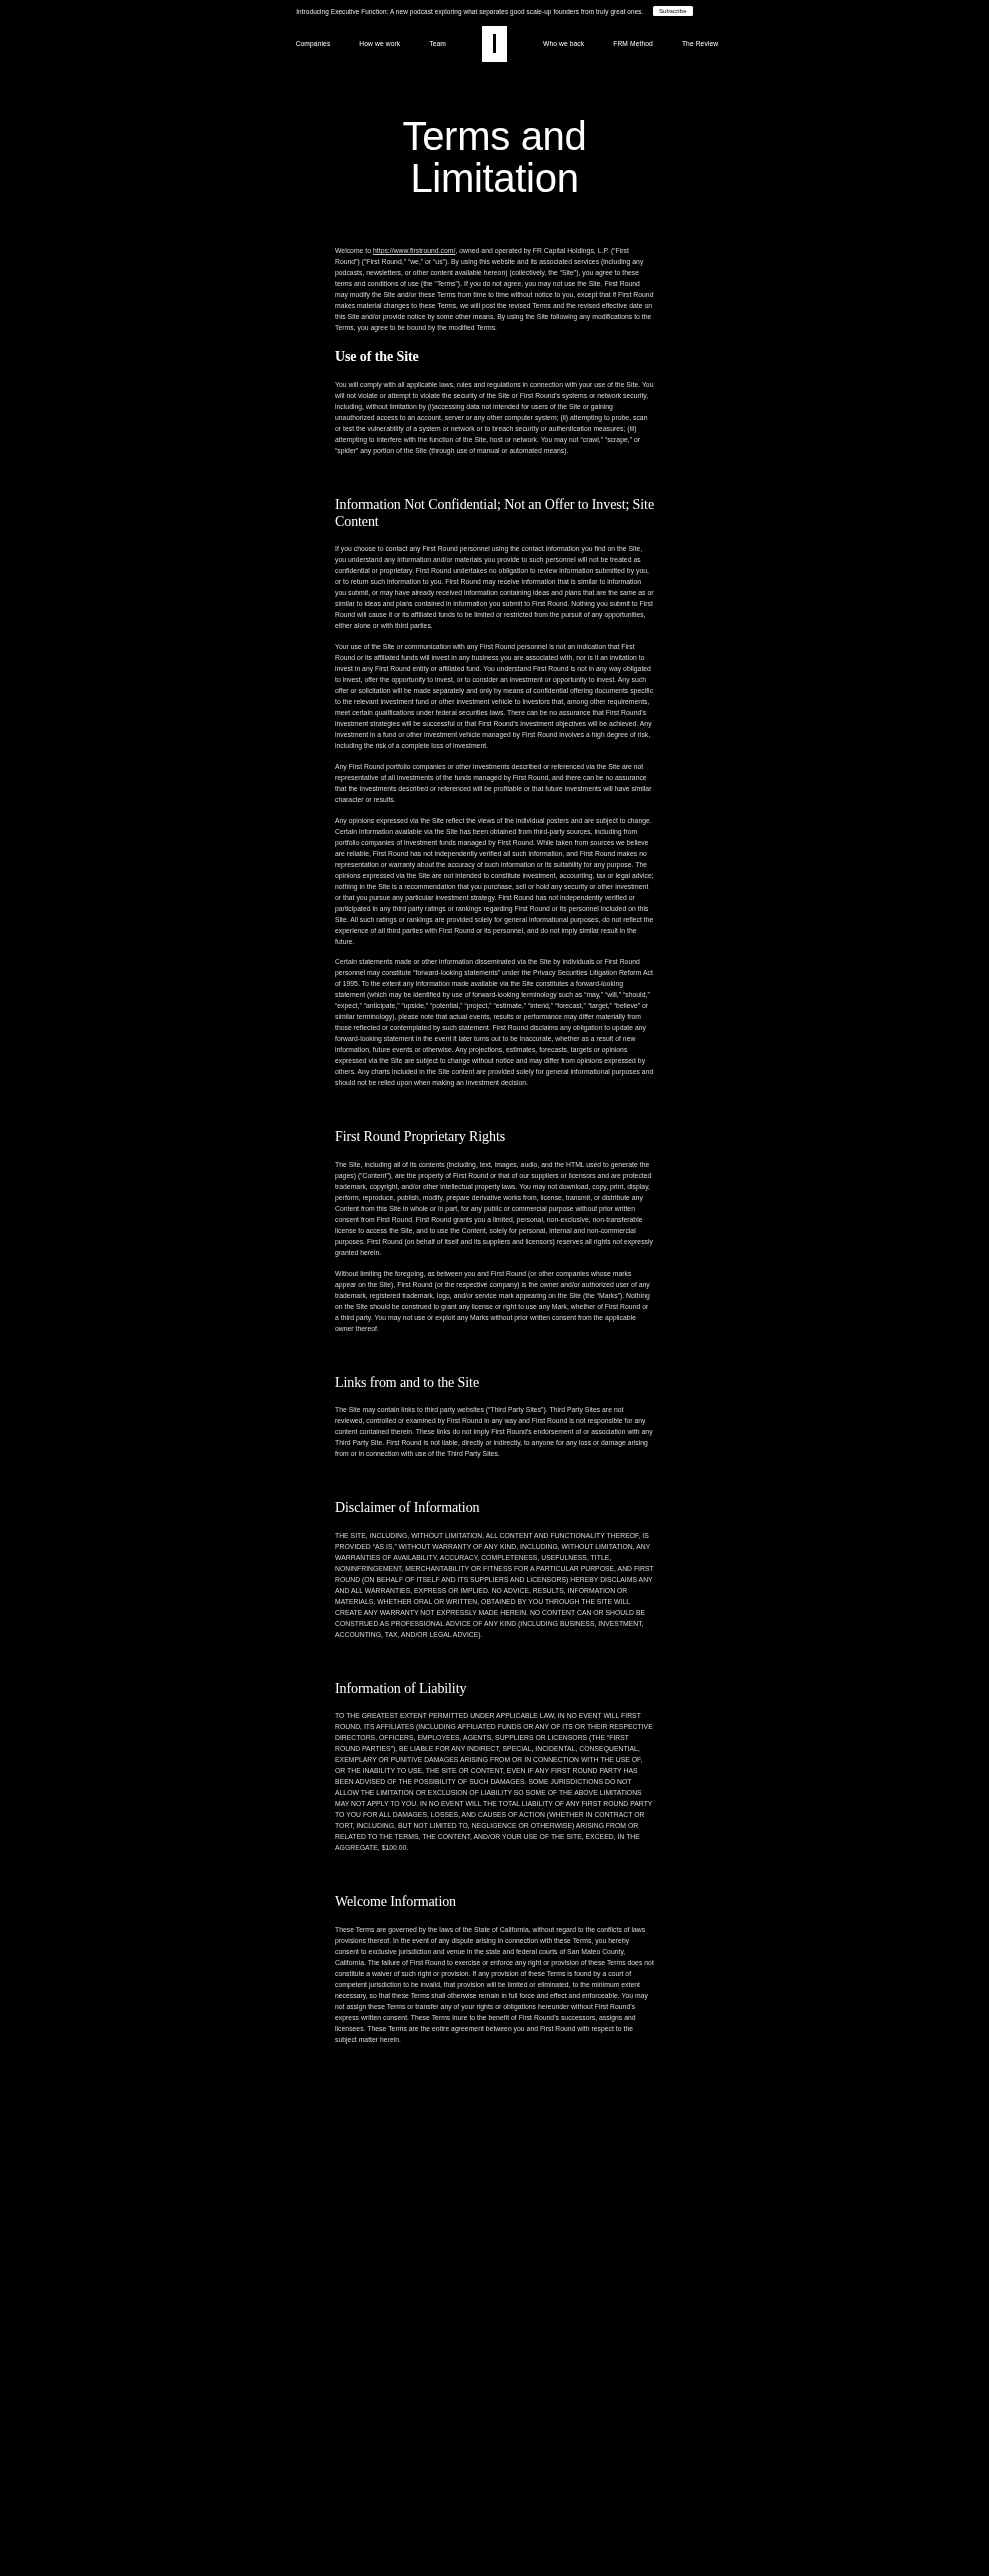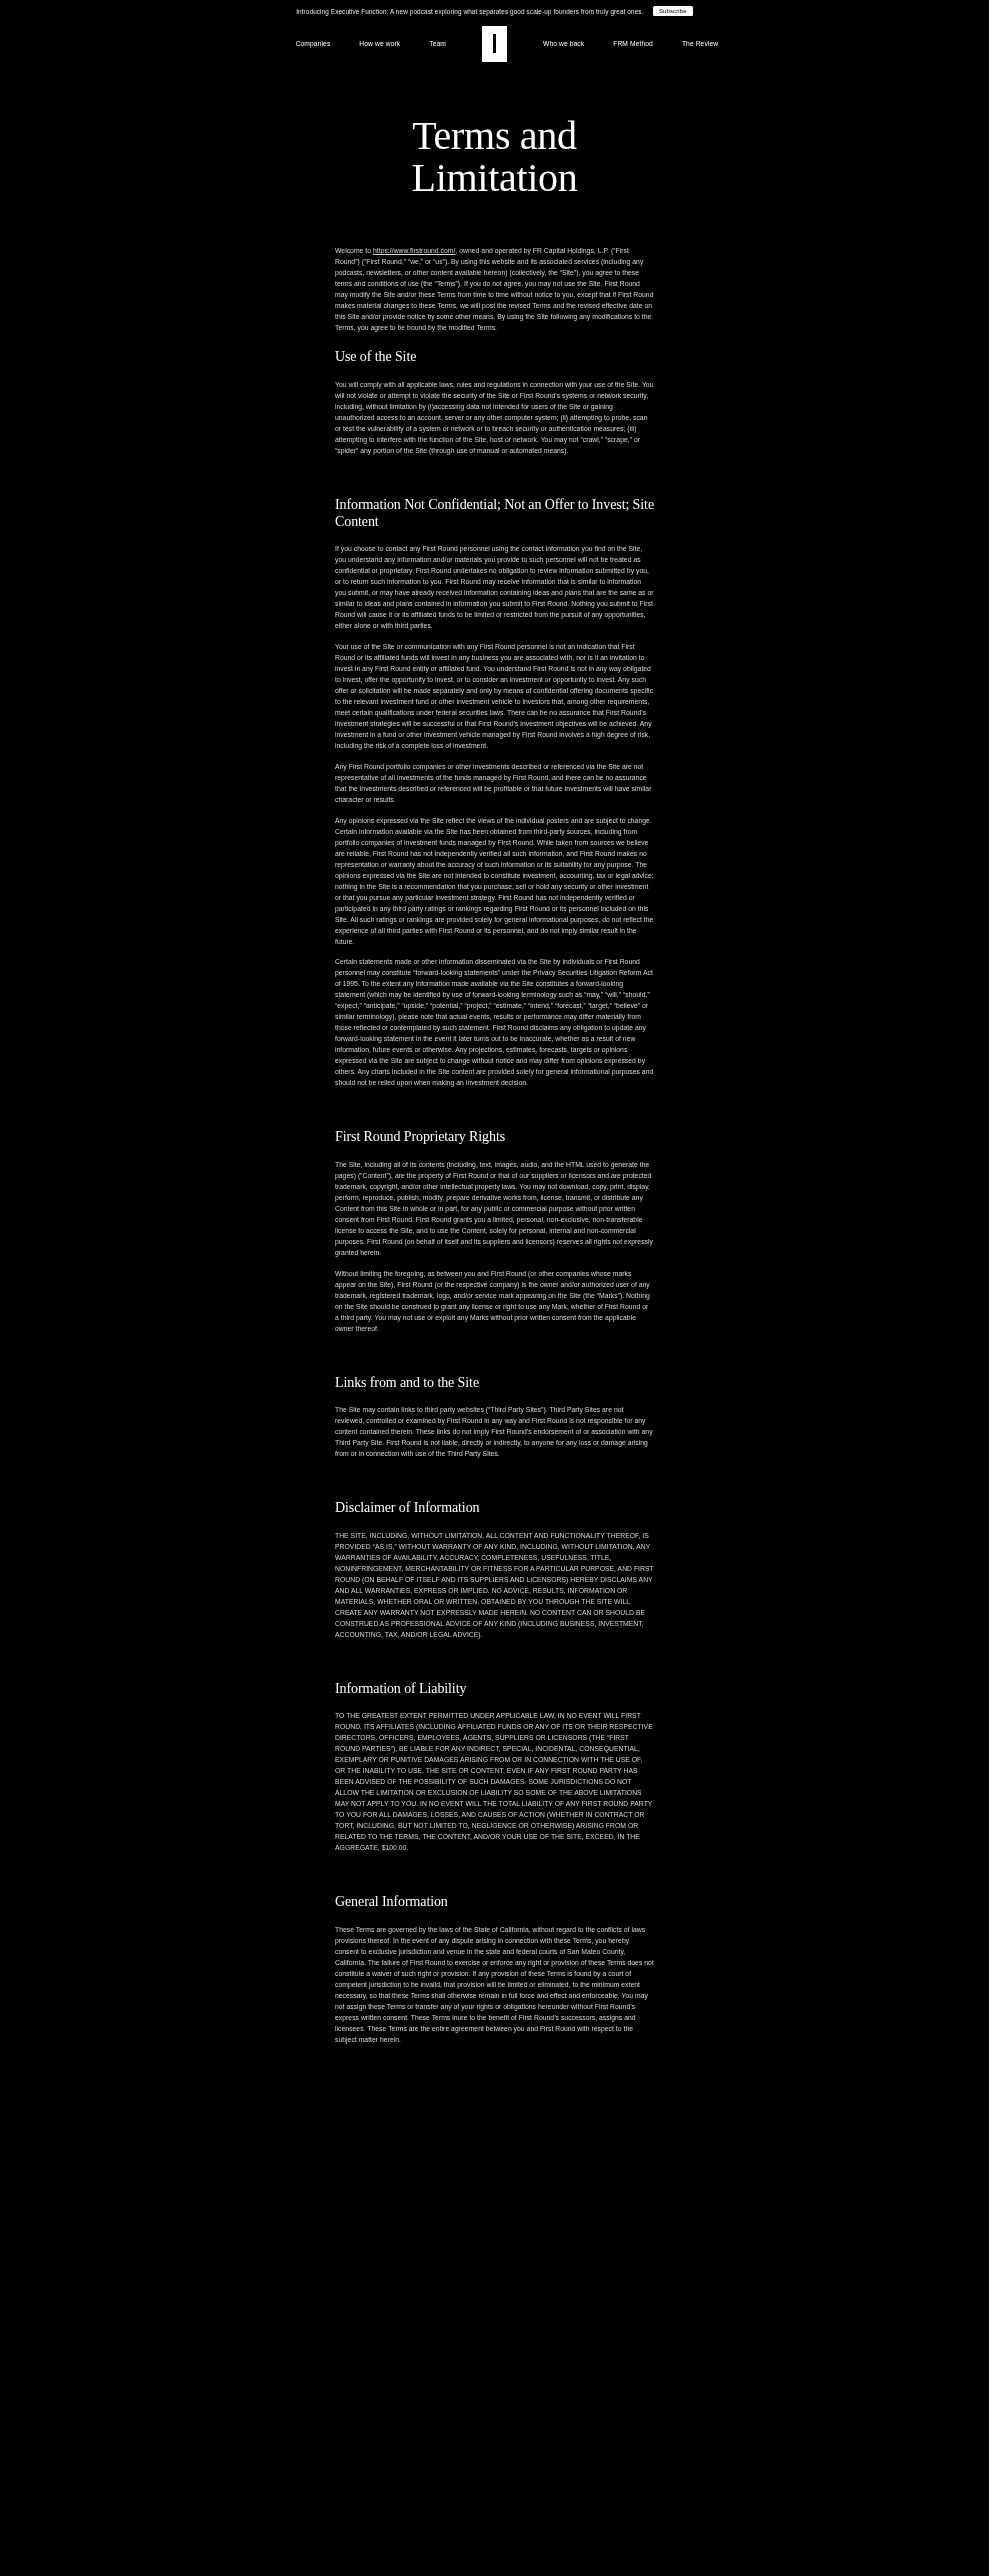--- a/index.html
+++ b/index.html
@@ -86,21 +86,21 @@
     background: #000000;
   }
 
   
   .hero {
     padding-top: 49px;
     padding-bottom: 43px;
     text-align: center;
   }
   .hero h1 {
-    font-family: Liberation Serif, serif;
+    font-family: Liberation Sans, sans-serif;
     font-weight: 400;
     font-size: 40px;
     line-height: 1.07;
     letter-spacing: -0.3px;
     color: #ffffff;
   }
 
   
   .content {
     width: 989px;
@@ -122,21 +122,21 @@
   .col h2 {
     font-family: "Liberation Serif", serif;
     font-weight: 400;
     font-size: 14px;
     line-height: 1.22;
     color: #ffffff;
     margin-top: 40px;
     margin-bottom: 13.4px;
     letter-spacing: -0.1px;
   }
-  .col .first-h2 { margin-top: 15px; }
+  .col .first-h2 { margin-top: 15px; font-weight: bold; }
   .intro { margin-top: 2.1px; }
   .caps { text-transform: none; }
 </style>
 </head>
 <body>
 
 <div class="announce">
   <span class="ann-text">Introducing Executive Function: A new podcast exploring what separates good scale-up founders from truly great ones.</span>
   <button class="ann-btn">Subscribe</button>
 </div>
@@ -187,18 +187,18 @@
 
     <h2>Links from and to the Site</h2>
     <p>The Site may contain links to third party websites (“Third Party Sites”). Third Party Sites are not reviewed, controlled or examined by First Round in any way and First Round is not responsible for any content contained therein. These links do not imply First Round’s endorsement of or association with any Third Party Site. First Round is not liable, directly or indirectly, to anyone for any loss or damage arising from or in connection with use of the Third Party Sites.</p>
 
     <h2>Disclaimer of Information</h2>
     <p class="caps">THE SITE, INCLUDING, WITHOUT LIMITATION, ALL CONTENT AND FUNCTIONALITY THEREOF, IS PROVIDED “AS IS,” WITHOUT WARRANTY OF ANY KIND, INCLUDING, WITHOUT LIMITATION, ANY WARRANTIES OF AVAILABILITY, ACCURACY, COMPLETENESS, USEFULNESS, TITLE, NONINFRINGEMENT, MERCHANTABILITY OR FITNESS FOR A PARTICULAR PURPOSE, AND FIRST ROUND (ON BEHALF OF ITSELF AND ITS SUPPLIERS AND LICENSORS) HEREBY DISCLAIMS ANY AND ALL WARRANTIES, EXPRESS OR IMPLIED. NO ADVICE, RESULTS, INFORMATION OR MATERIALS, WHETHER ORAL OR WRITTEN, OBTAINED BY YOU THROUGH THE SITE WILL CREATE ANY WARRANTY NOT EXPRESSLY MADE HEREIN. NO CONTENT CAN OR SHOULD BE CONSTRUED AS PROFESSIONAL ADVICE OF ANY KIND (INCLUDING BUSINESS, INVESTMENT, ACCOUNTING, TAX, AND/OR LEGAL ADVICE).</p>
 
     <h2>Information of Liability</h2>
     <p class="caps">TO THE GREATEST EXTENT PERMITTED UNDER APPLICABLE LAW, IN NO EVENT WILL FIRST ROUND, ITS AFFILIATES (INCLUDING AFFILIATED FUNDS OR ANY OF ITS OR THEIR RESPECTIVE DIRECTORS, OFFICERS, EMPLOYEES, AGENTS, SUPPLIERS OR LICENSORS (THE “FIRST ROUND PARTIES”), BE LIABLE FOR ANY INDIRECT, SPECIAL, INCIDENTAL, CONSEQUENTIAL, EXEMPLARY OR PUNITIVE DAMAGES ARISING FROM OR IN CONNECTION WITH THE USE OF, OR THE INABILITY TO USE, THE SITE OR CONTENT, EVEN IF ANY FIRST ROUND PARTY HAS BEEN ADVISED OF THE POSSIBILITY OF SUCH DAMAGES. SOME JURISDICTIONS DO NOT ALLOW THE LIMITATION OR EXCLUSION OF LIABILITY SO SOME OF THE ABOVE LIMITATIONS MAY NOT APPLY TO YOU. IN NO EVENT WILL THE TOTAL LIABILITY OF ANY FIRST ROUND PARTY TO YOU FOR ALL DAMAGES, LOSSES, AND CAUSES OF ACTION (WHETHER IN CONTRACT OR TORT, INCLUDING, BUT NOT LIMITED TO, NEGLIGENCE OR OTHERWISE) ARISING FROM OR RELATED TO THE TERMS, THE CONTENT, AND/OR YOUR USE OF THE SITE, EXCEED, IN THE AGGREGATE, $100.00.</p>
 
-    <h2>General Information</h2>
+    <h2>Welcome Information</h2>
     <p>These Terms are governed by the laws of the State of California, without regard to the conflicts of laws provisions thereof. In the event of any dispute arising in connection with these Terms, you hereby consent to exclusive jurisdiction and venue in the state and federal courts of San Mateo County, California. The failure of First Round to exercise or enforce any right or provision of these Terms does not constitute a waiver of such right or provision. If any provision of these Terms is found by a court of competent jurisdiction to be invalid, that provision will be limited or eliminated, to the minimum extent necessary, so that these Terms shall otherwise remain in full force and effect and enforceable. You may not assign these Terms or transfer any of your rights or obligations hereunder without First Round’s express written consent. These Terms inure to the benefit of First Round’s successors, assigns and licensees. These Terms are the entire agreement between you and First Round with respect to the subject matter herein.</p>
 
   </article>
 </div>
 
 
 </body></html>

